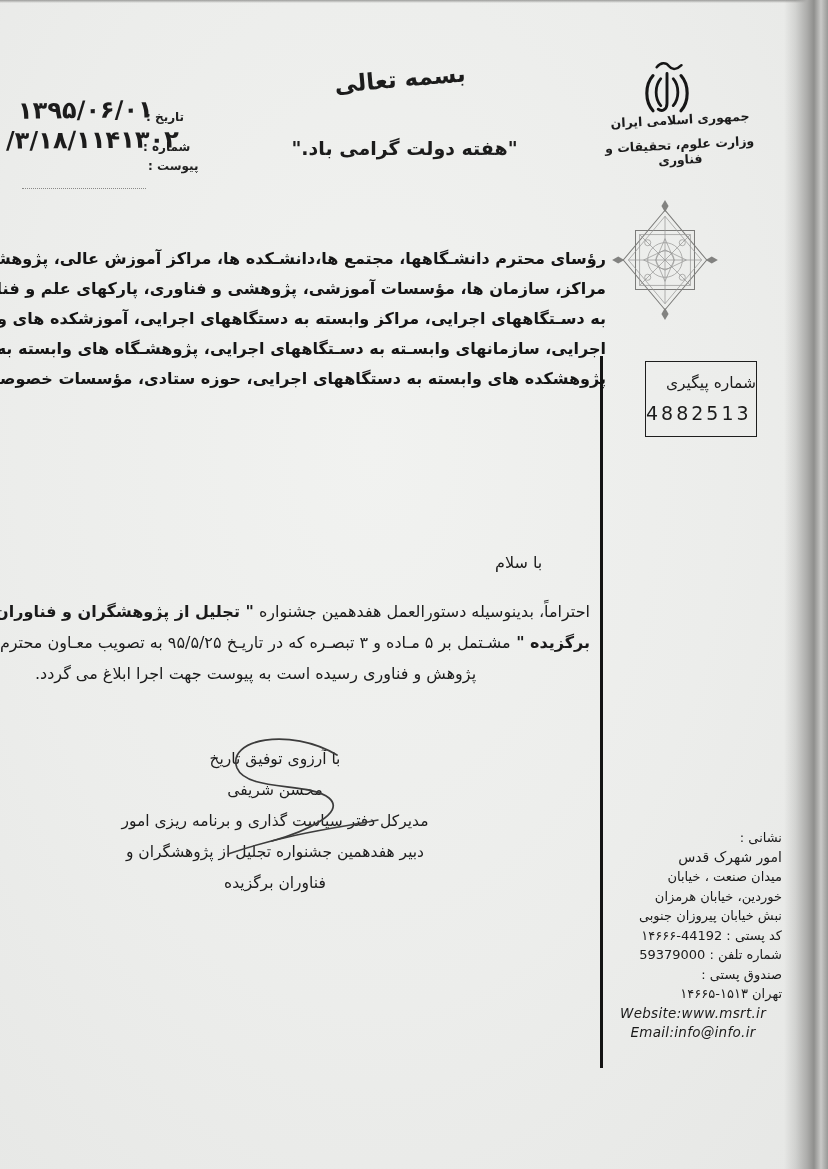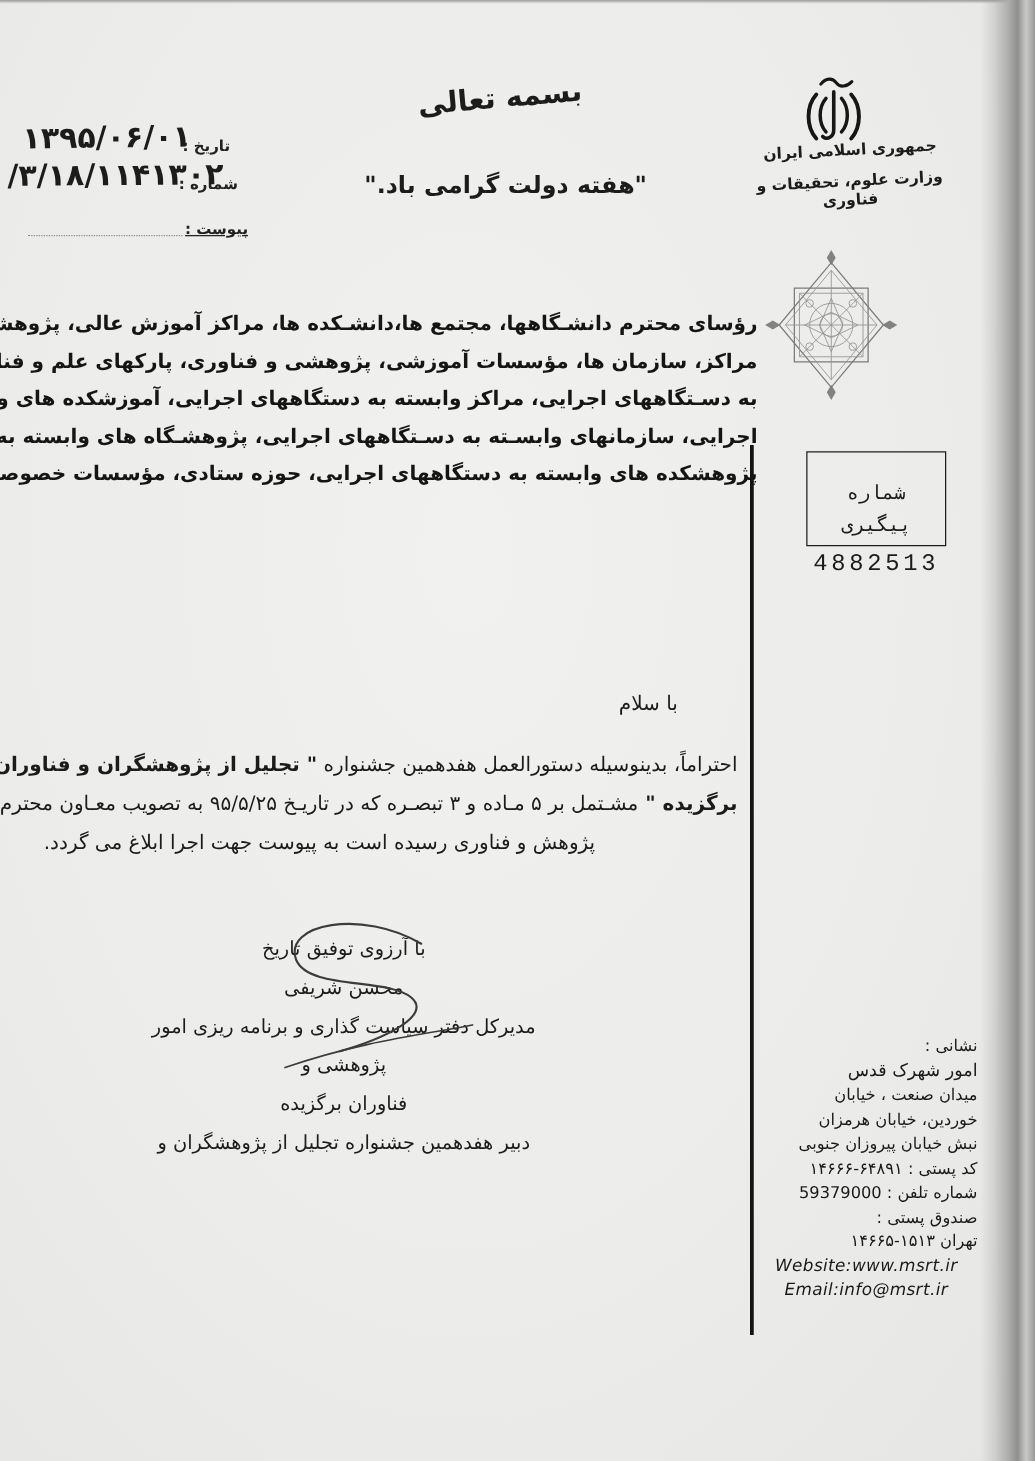--- a/index.html
+++ b/index.html
@@ -27,32 +27,32 @@
   .gov-line2{top:137px;left:584px;width:192px;text-align:center;font-size:12.5px;
     font-weight:bold;transform:rotate(-3deg);}
   
   .field-label{font-size:12px;font-weight:bold;color:#222;}
   .date-label{top:110px;left:146px;}
   .date-value{top:96px;left:18px;font-size:24px;font-weight:bold;direction:ltr;
     letter-spacing:1px;transform:rotate(-.6deg);}
   .num-label{top:140px;left:143px;}
   .num-value{top:126px;left:6px;font-size:24px;font-weight:bold;direction:ltr;
     letter-spacing:.5px;transform:rotate(-.4deg);}
-  .attach-label{top:176px;left:148px;text-decoration:underline;}
+  .attach-label{top:159px;left:148px;}
   .attach-line{top:188px;left:22px;width:124px;border-bottom:1.5px dotted #8a8a88;height:0;}
   
   .ornament{top:200px;left:612px;width:106px;height:120px;opacity:.9;}
   
   .addressees{top:244px;left:28px;width:578px;font-size:16px;font-weight:bold;color:#151515;}
   .addr-line{height:30px;line-height:30px;white-space:nowrap;}
   .jline{text-align:justify;text-align-last:justify;}
   .lline{text-align:left;}
   
   .tracking-box{top:361px;left:645px;width:112px;height:76px;border:1.5px solid #1e1e1e;
-    text-align:center;padding-top:20px;box-sizing:border-box;font-family:Liberation Mono, monospace;}
+    padding-top:8px;box-sizing:border-box;}
   .tracking-label{font-size:15.5px;line-height:26px;}
   .tracking-number{font-size:19px;line-height:34px;letter-spacing:3px;direction:ltr;}
   
   .vrule{top:356px;left:600px;width:2.5px;height:712px;background:#141414;}
   
   .salutation{top:553px;left:495px;width:80px;font-size:16px;text-align:left;}
   .body-par{top:596px;left:35px;width:555px;font-size:16px;color:#1b1b1b;}
   .body-line{height:31px;line-height:31px;white-space:nowrap;}
   .b{font-weight:bold;}
   
@@ -145,39 +145,38 @@
   <div class="abs rtl body-par">
     <div class="body-line jline"><span>احتراماً، بدینوسیله دستورالعمل هفدهمین جشنواره </span><span class="b">" تجلیل از پژوهشگران و فناوران</span></div>
     <div class="body-line jline"><span class="b">برگزیده " </span><span>مشـتمل بر ۵ مـاده و ۳ تبصـره که در تاریـخ ۹۵/۵/۲۵ به تصویب معـاون محترم</span></div>
     <div class="body-line lline"><span>پژوهش و فناوری رسیده است به پیوست جهت اجرا ابلاغ می گردد.</span></div>
   </div>
 
   <div class="abs rtl sig-block">
     <div class="sig-line">با آرزوی توفیق تاریخ</div>
     <div class="sig-line">محسن شریفی</div>
     <div class="sig-line">مدیرکل دفتر سیاست گذاری و برنامه ریزی امور</div>
-    <div class="sig-line">پژوهشی و</div>
+    <div class="sig-line">دبیر هفدهمین جشنواره تجلیل از پژوهشگران و</div>
     <div class="sig-line">فناوران برگزیده</div>
-    <div class="sig-line">دبیر هفدهمین جشنواره تجلیل از پژوهشگران و</div>
   </div>
   <div class="abs sig-scribble">
     <svg viewBox="0 0 312 128" width="312" height="128">
       <g stroke="#3c3c3c" fill="none" stroke-linecap="round">
         <path d="M205 20 C158 -8 94 4 105 33 C115 57 178 47 197 63 C215 78 172 97 140 106" stroke-width="1.7"></path>
         <path d="M96 119 C160 97 212 92 246 85" stroke-width="1.4"></path>
       </g>
     </svg>
   </div>
 
   <div class="abs rtl contact">
     <div class="contact-line">نشانی :</div>
     <div class="contact-line big">امور شهرک قدس</div>
     <div class="contact-line">میدان صنعت ، خیابان</div>
     <div class="contact-line">خوردین، خیابان هرمزان</div>
     <div class="contact-line">نبش خیابان پیروزان جنوبی</div>
-    <div class="contact-line">کد پستی : ۶۴۸۹۱-۱۴۶۶۶</div>
+    <div class="contact-line">کد پستی : 44192-۱۴۶۶۶</div>
     <div class="contact-line">شماره تلفن : 59379000</div>
     <div class="contact-line">صندوق پستی :</div>
     <div class="contact-line">تهران ۱۵۱۳-۱۴۶۶۵</div>
     <div class="contact-line latin">Website:www.msrt.ir</div>
-    <div class="contact-line latin">Email:info@msrt.ir</div>
+    <div class="contact-line latin">Email:info@info.ir</div>
   </div>
 </div>
 
 </body></html>

